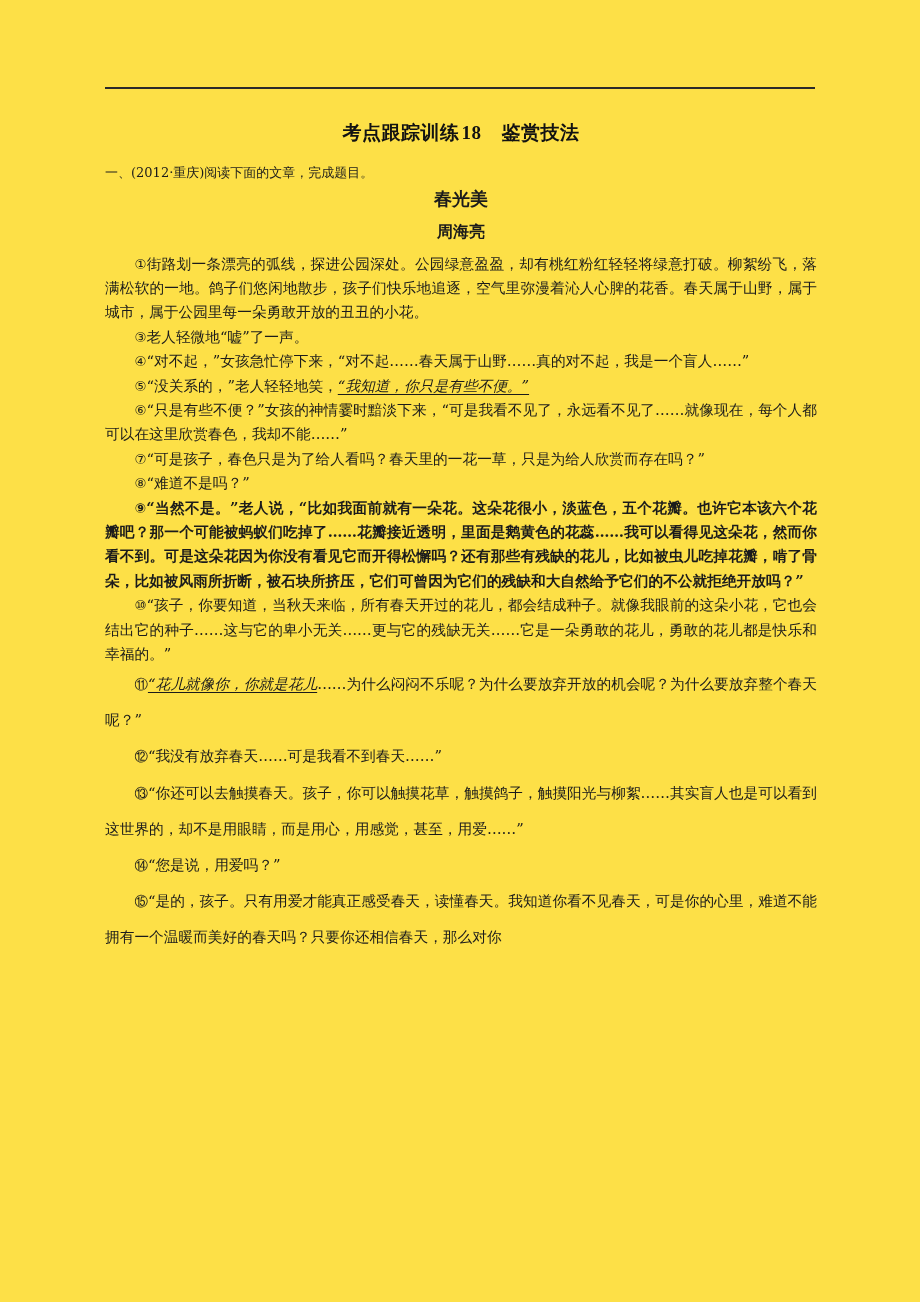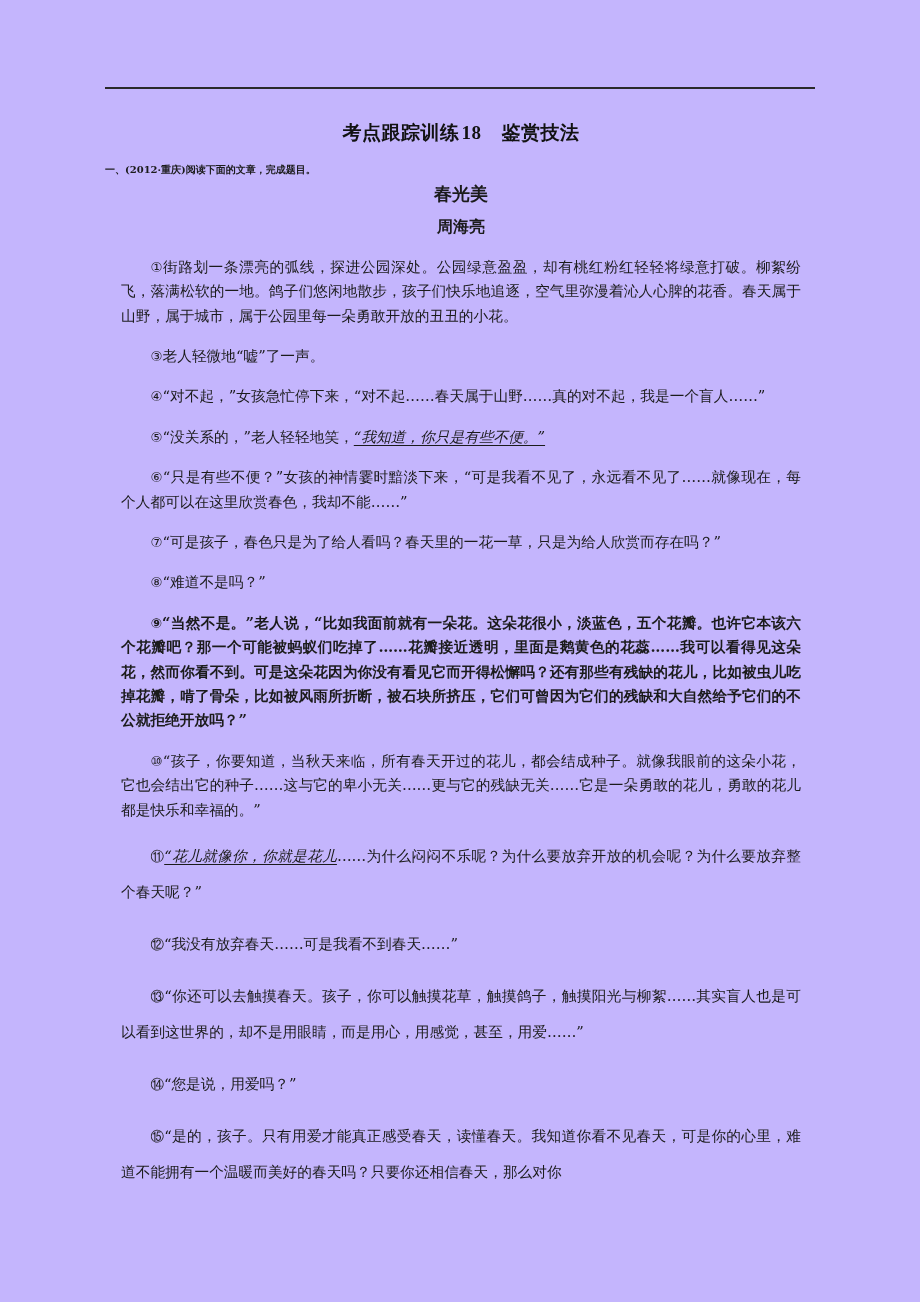--- a/index.html
+++ b/index.html
@@ -12,21 +12,21 @@
     width: 920px;
     height: 1302px;
     overflow: hidden;
     font-family: "DejaVu Serif", "Liberation Serif", serif;
     color: #1b1b1b;
   }
   .page {
     position: relative;
     width: 920px;
     height: 1302px;
-    background: #c4b5fd;
+    background: #fde047;
     box-sizing: border-box;
   }
   .header-rule {
     position: absolute;
     left: 105px;
     top: 87px;
     width: 710px;
     height: 0;
     border-top: 2px solid #2a2a2a;
   }
@@ -49,42 +49,41 @@
   .doc-title .num {
     font-family: "Liberation Serif", serif;
     font-weight: bold;
     padding: 0 2px;
   }
   .doc-title .gap {
     display: inline-block;
     width: 18px;
   }
   .q-lead {
-    font-size: 10px;
+    font-size: 13px;
     line-height: 1.62;
     margin: 0 0 2px 0;
     text-align: justify;
-    font-weight: bold;
   }
   .article-title {
     text-align: center;
     font-size: 18px;
     font-weight: bold;
     margin: 2px 0 8px 0;
     line-height: 1.5;
   }
   .article-author {
     text-align: center;
     font-size: 16px;
     font-weight: bold;
     margin: 0 0 8px 0;
     line-height: 1.5;
   }
   p.para {
-    margin: 16px;
+    margin: 0;
     font-size: 14.7px;
     line-height: 1.66;
     text-align: justify;
     text-justify: inter-ideograph;
     text-indent: 2em;
     word-break: break-all;
   }
   p.para.strong {
     font-weight: bold;
   }

